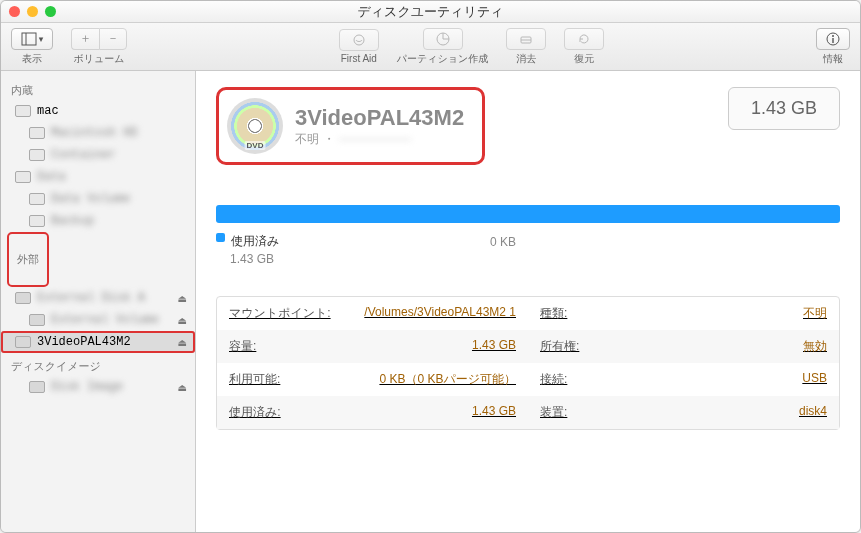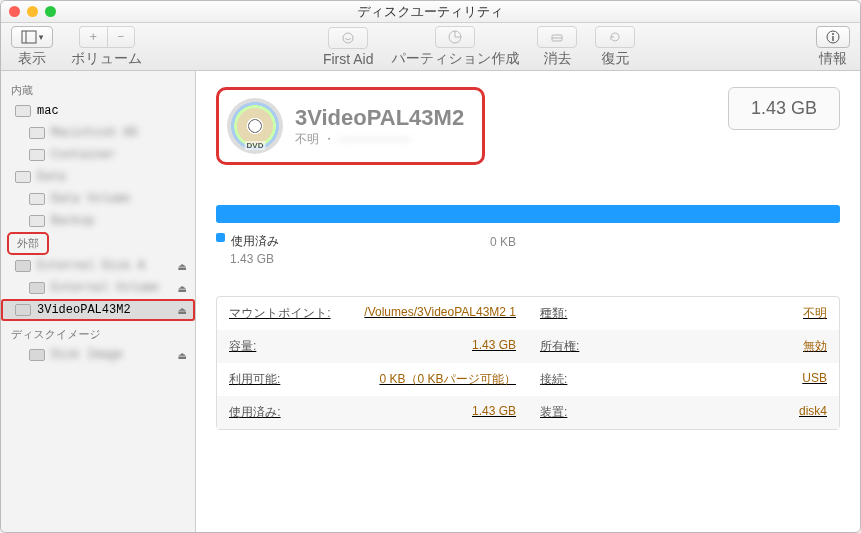--- a/index.html
+++ b/index.html
@@ -4,33 +4,33 @@
 <style>
   * { box-sizing: border-box; margin: 0; padding: 0; font-family: -apple-system, "Helvetica Neue", Arial, sans-serif; }
   body { background:#f3f3f3; }
   .window { width:861px; height:533px; border:1px solid #bbb; border-radius:6px; overflow:hidden; background:#ececec; display:flex; flex-direction:column; box-shadow:0 0 0 1px rgba(0,0,0,0.05); }
   .titlebar { height:22px; display:flex; align-items:center; justify-content:center; position:relative; border-bottom:1px solid #d0d0d0; background:linear-gradient(#fdfdfd,#efefef); font-size:13px; color:#333; }
   .traffic { position:absolute; left:8px; top:5px; display:flex; gap:7px; }
   .tl { width:11px; height:11px; border-radius:50%; }
   .tl.r{background:#ff5f57;} .tl.y{background:#ffbd2e;} .tl.g{background:#28c940;}
   .toolbar { height:48px; display:flex; align-items:center; border-bottom:1px solid #c9c9c9; background:linear-gradient(#f7f7f7,#e9e9e9); padding:0 10px; gap:18px; }
   .tb-group { display:flex; flex-direction:column; align-items:center; gap:2px; }
-  .tb-label { font-size:14px; color:#666; }
+  .tb-label { font-size:10px; color:#666; }
   .segbtn { display:flex; }
   .btn { height:22px; min-width:28px; border:1px solid #bbb; background:linear-gradient(#fff,#efefef); display:flex; align-items:center; justify-content:center; font-size:12px; color:#444; }
   .btn.single{border-radius:4px;}
   .btn.left{border-radius:4px 0 0 4px; border-right:none;}
   .btn.right{border-radius:0 4px 4px 0;}
   .btn.disabled{opacity:.55;}
   .tb-spacer{flex:1;}
   .icon { width:16px; height:16px; display:inline-block; }
   .body { flex:1; display:flex; overflow:hidden; }
   .sidebar { width:195px; background:#f3f3f3; border-right:1px solid #ccc; padding:6px 0; font-size:12px; overflow:auto; }
   .sb-heading { color:#7a7a7a; font-size:11px; padding:6px 10px 2px 10px; }
-  .sb-heading.hl { display:inline-block; border:2px solid #d33; border-radius:5px; margin-left:6px; padding:2px 8px; }
+  .sb-heading.hl { display:inline-block; border:2px solid #d33; border-radius:5px; margin-left:6px; padding:18px 8px; }
   .sb-item { display:flex; align-items:center; gap:6px; padding:3px 8px 3px 14px; height:22px; position:relative; }
   .sb-item.child{padding-left:28px;}
   .sb-item .nm { white-space:nowrap; overflow:hidden;font-family:Liberation Mono, monospace; }
   .sb-item.blur .nm { filter:blur(3px); color:#888; }
   .sb-item.sel { background:#dcdcdc; }
   .sb-item.hl { outline:2px solid #d33; outline-offset:-2px; border-radius:3px; }
   .sb-eject { position:absolute; right:8px; color:#777; font-size:10px; }
   .diskicon { width:16px; height:12px; background:#d8d8d8; border:1px solid #aaa; border-radius:2px; position:relative; }
   .diskicon.int{background:#e8e8e8;}
   .content { flex:1; background:#fff; overflow:auto; padding:16px 20px; }

